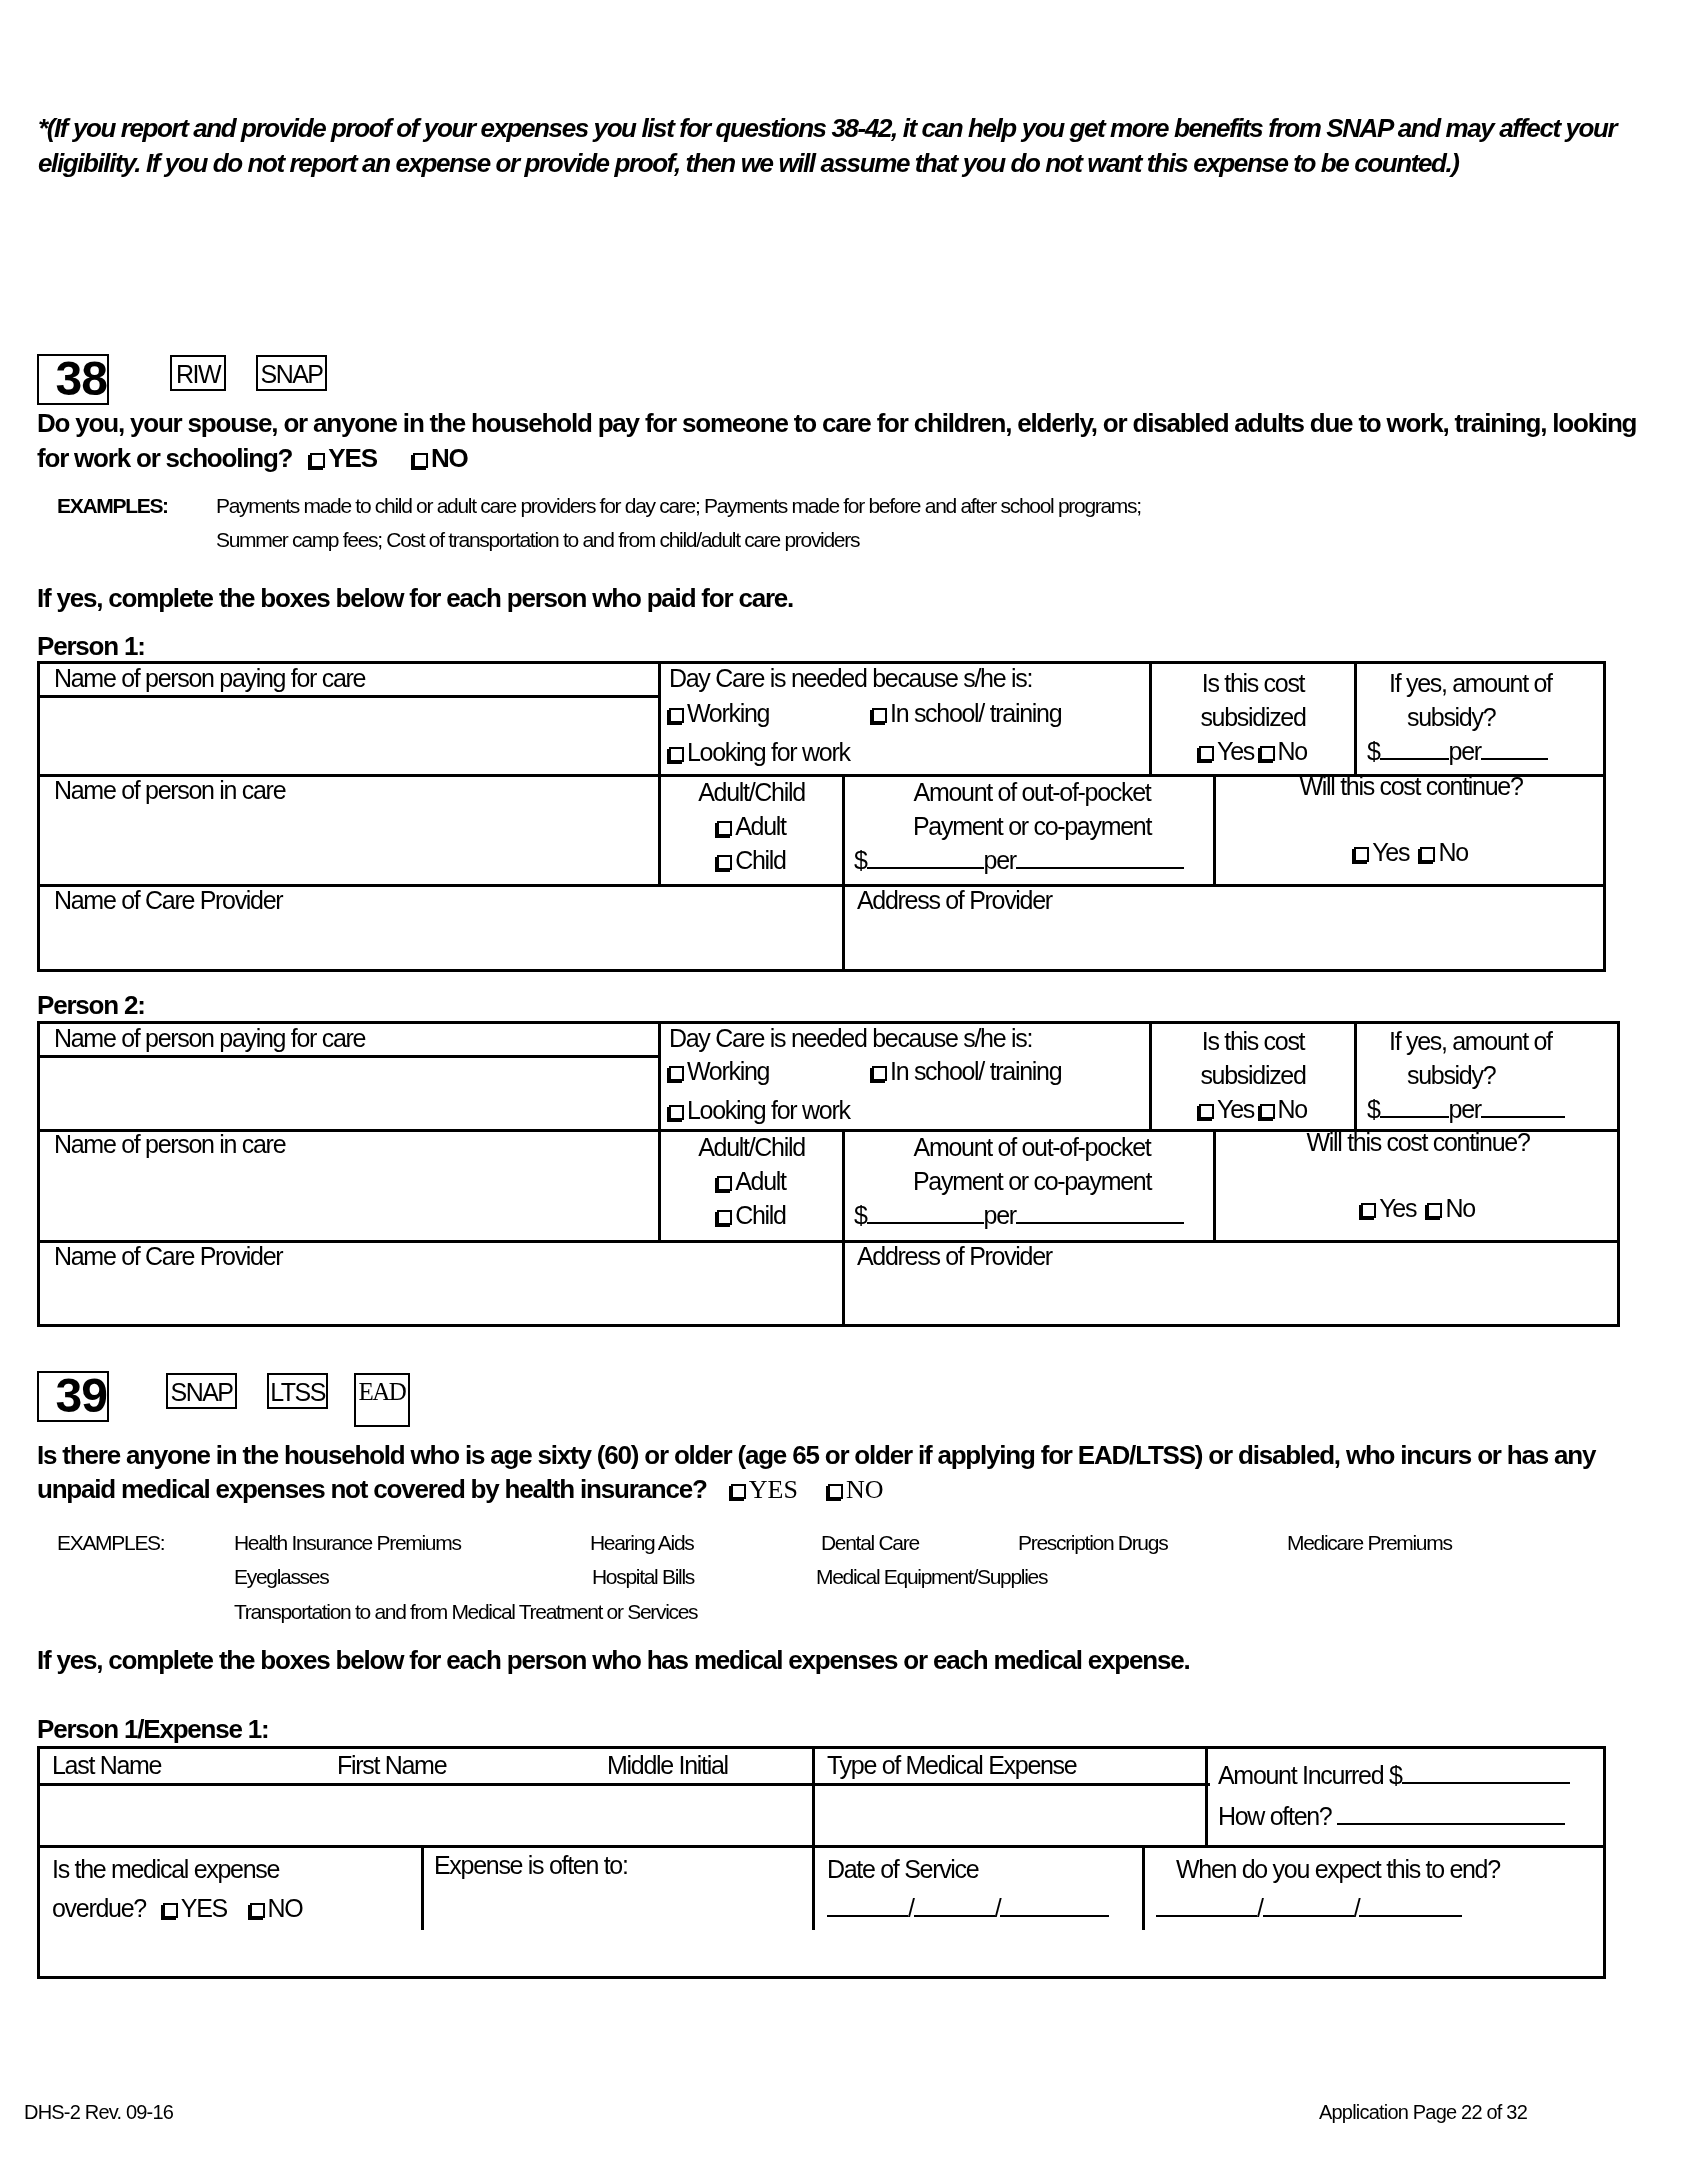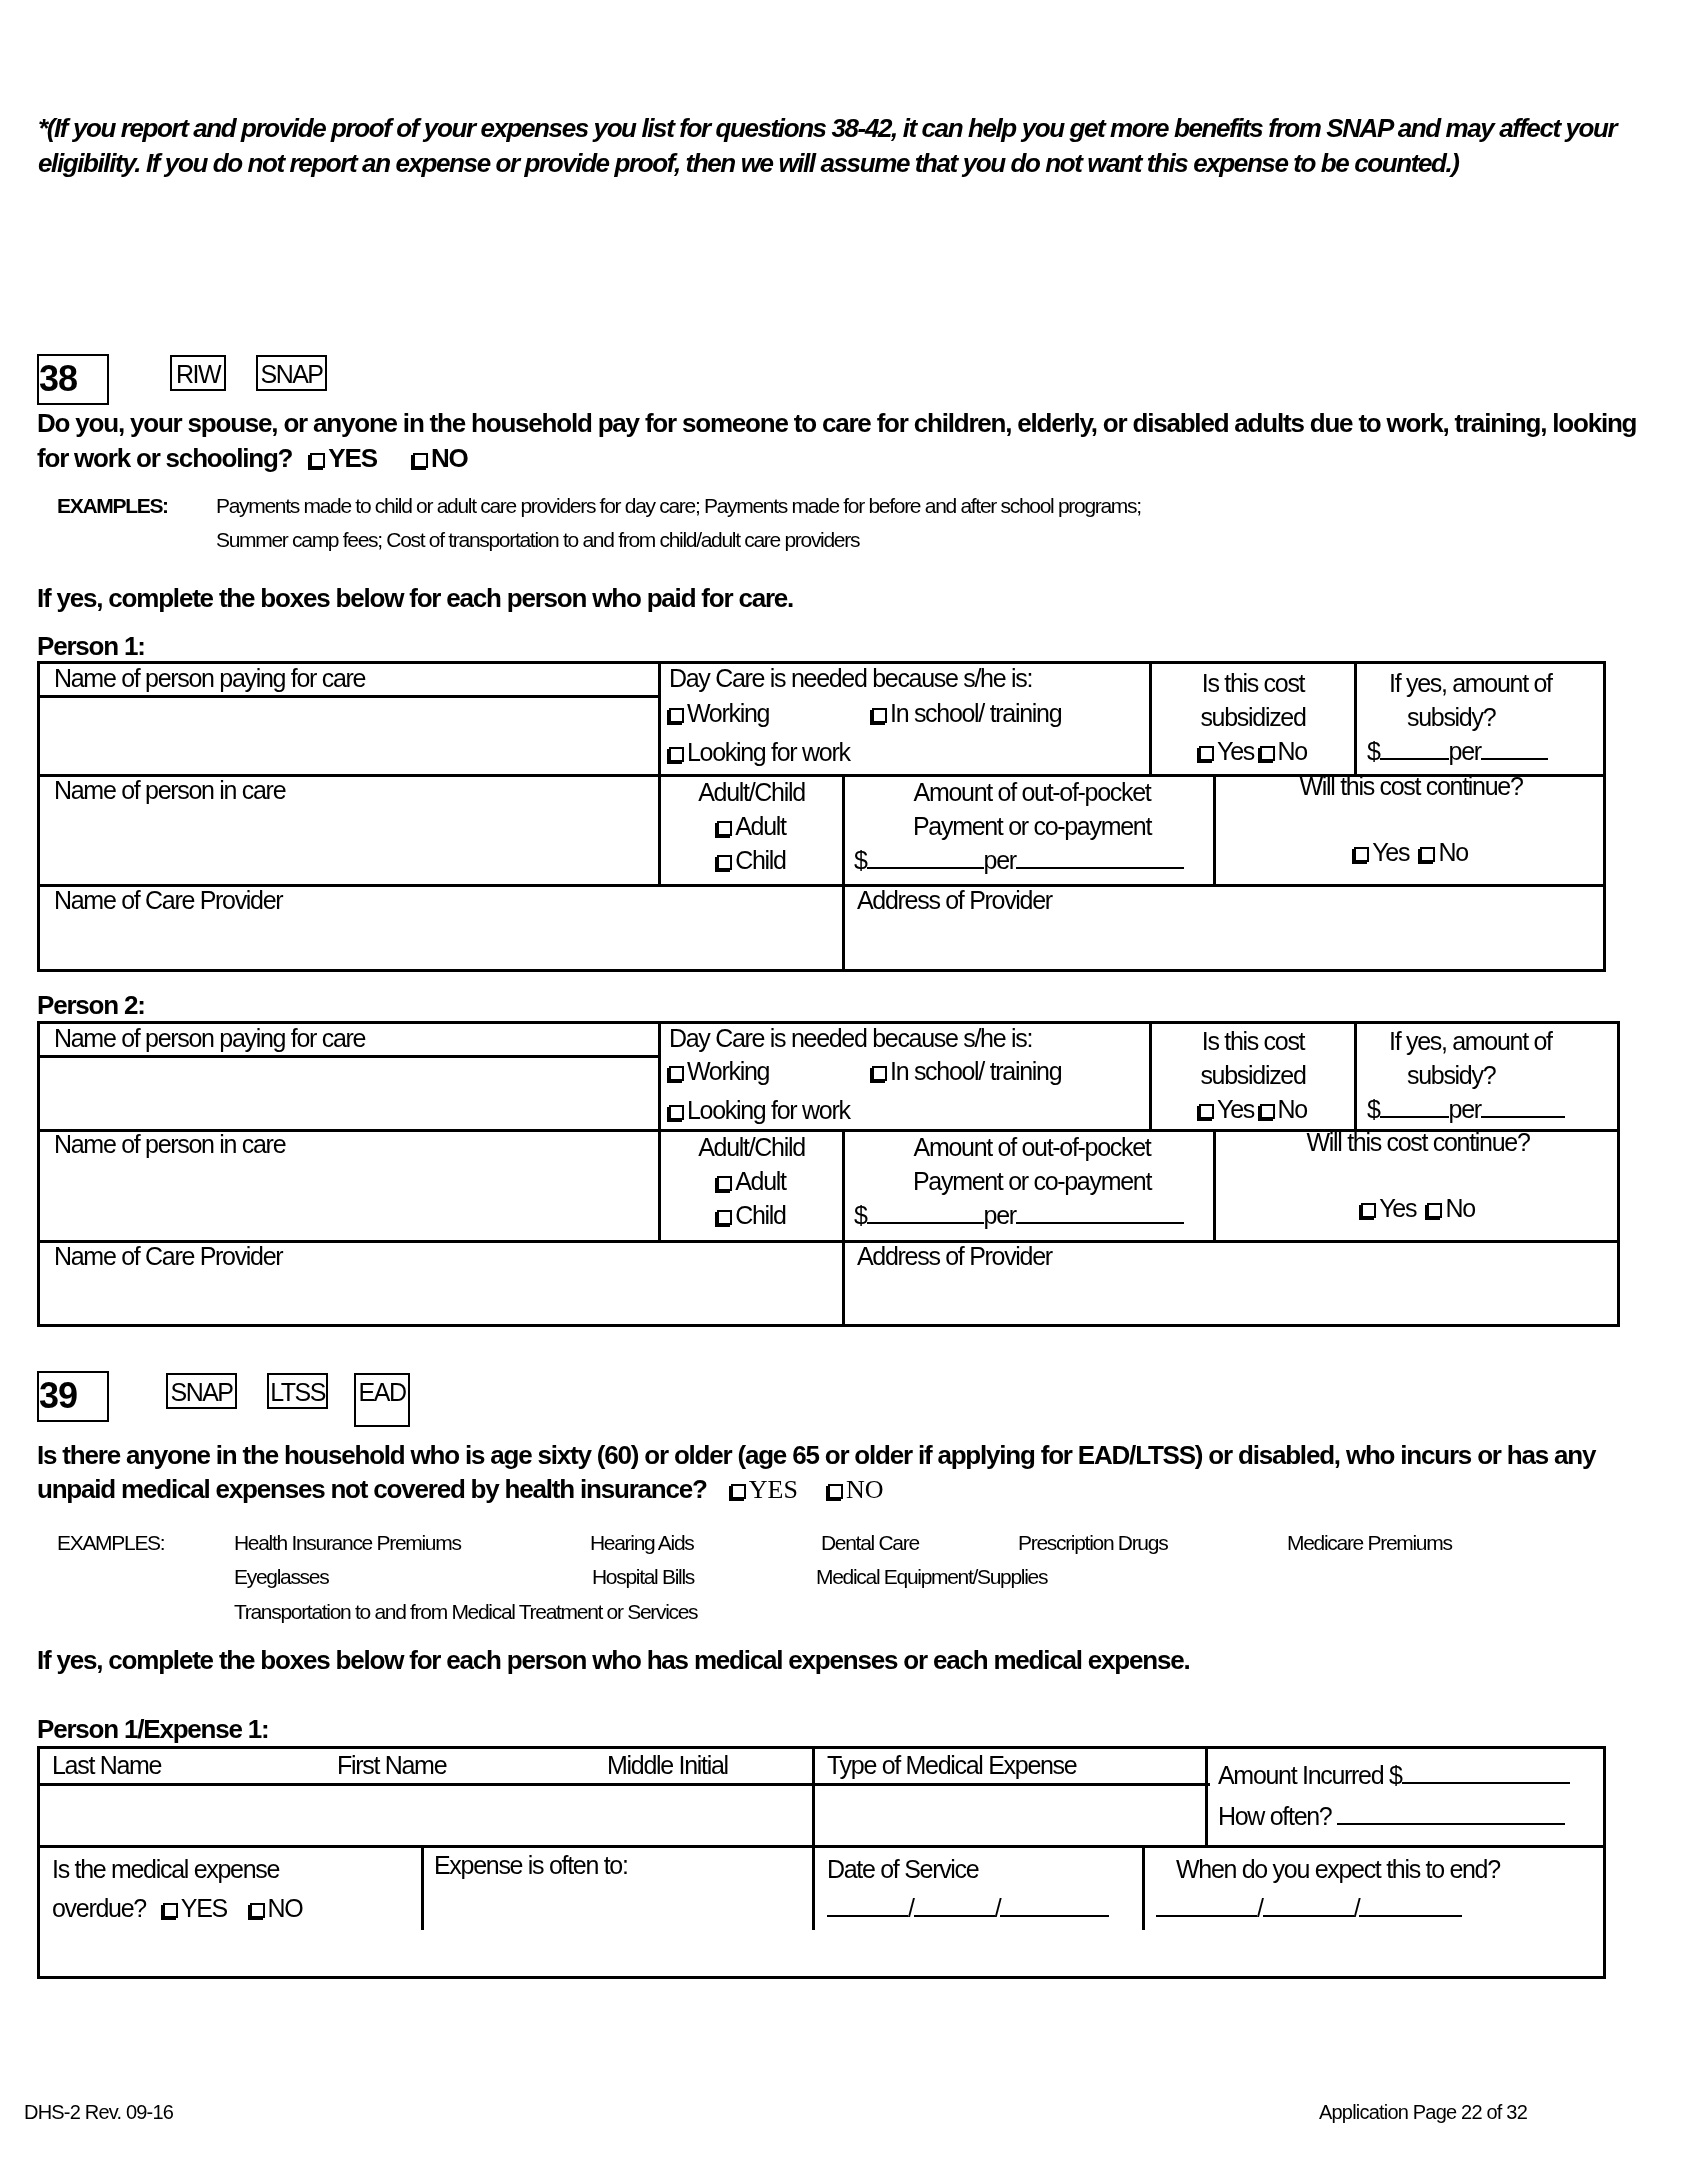--- a/index.html
+++ b/index.html
@@ -2,21 +2,21 @@
 <html><head>
 <meta charset="utf-8">
 <style>
   html, body { margin: 0; padding: 0; background: #ffffff; }
   body { width: 1683px; height: 2178px; position: relative; overflow: hidden;
          font-family: "Liberation Sans", sans-serif; color: #000; }
   .abs { position: absolute; }
   .bold { font-weight: bold; }
   .note { left: 38px; top: 111px; width: 1604px; font-size: 26px; line-height: 35px;
           font-weight: bold; font-style: italic; letter-spacing: -1.4px; }
-  .qnum { border: 2px solid #000; font-weight: bold; font-size: 36px; text-align: left;
+  .qnum { border: 2px solid #000; font-weight: bold; font-size: 48px; text-align: right;
           letter-spacing: -1px; box-sizing: border-box; }
   .tag { border: 2px solid #000; font-size: 25px; text-align: center; box-sizing: border-box;
          letter-spacing: -1.5px; padding-top: 3px; }
   .qtext { font-size: 26px; font-weight: bold; line-height: 35px; letter-spacing: -1.2px; }
   .examples { font-size: 21px; line-height: 35px; letter-spacing: -1.3px; }
   .sub { font-size: 26px; font-weight: bold; letter-spacing: -1.2px; }
   .tbl { position: absolute; border: 3px solid #000; box-sizing: border-box; }
   .hl { position: absolute; height: 0; border-top: 3px solid #000; }
   .vl { position: absolute; width: 0; border-left: 3px solid #000; }
   .cell { position: absolute; font-size: 25px; letter-spacing: -1.3px; line-height: 34px; }
@@ -148,21 +148,21 @@
     </div>
 
     <div class="cell" style="left:14px;top:215px;">Name of Care Provider</div>
     <div class="cell" style="left:817px;top:215px;">Address of Provider</div>
   </div>
 </div>
 
 <div class="abs qnum" style="left:37px;top:1371px;width:72px;height:51px;line-height:46px;">39</div>
 <div class="abs tag" style="left:166px;top:1373px;width:71px;height:36px;">SNAP</div>
 <div class="abs tag" style="left:267px;top:1373px;width:61px;height:36px;">LTSS</div>
-<div class="abs tag" style="left:354px;top:1373px;width:56px;height:54px;">EAD</div>
+<div class="abs tag" style="left:354px;top:1373px;width:56px;height:54px;font-family:Liberation Serif, serif;">EAD</div>
 
 <div class="abs qtext" style="left:37px;top:1438px;width:1634px;">Is there anyone in the household who is age sixty (60) or older (age 65 or older if applying for EAD/LTSS) or disabled, who incurs or has any</div>
 <div class="abs qtext" style="left:37px;top:1472px;width:1634px;">
   <span>unpaid medical expenses not covered by health insurance?</span>&nbsp;&nbsp;&nbsp;
   <span style="font-family:'Liberation Serif', serif; font-weight:normal; letter-spacing:0;"><span class="cb"></span><span>YES</span></span>&nbsp;&nbsp;&nbsp;&nbsp;
   <span style="font-family:'Liberation Serif', serif; font-weight:normal; letter-spacing:0;"><span class="cb"></span><span>NO</span></span>
 </div>
 
 <div class="abs examples" style="left:57px;top:1525px;">EXAMPLES:</div>
 <div class="abs examples" style="left:234px;top:1525px;">Health Insurance Premiums</div>

